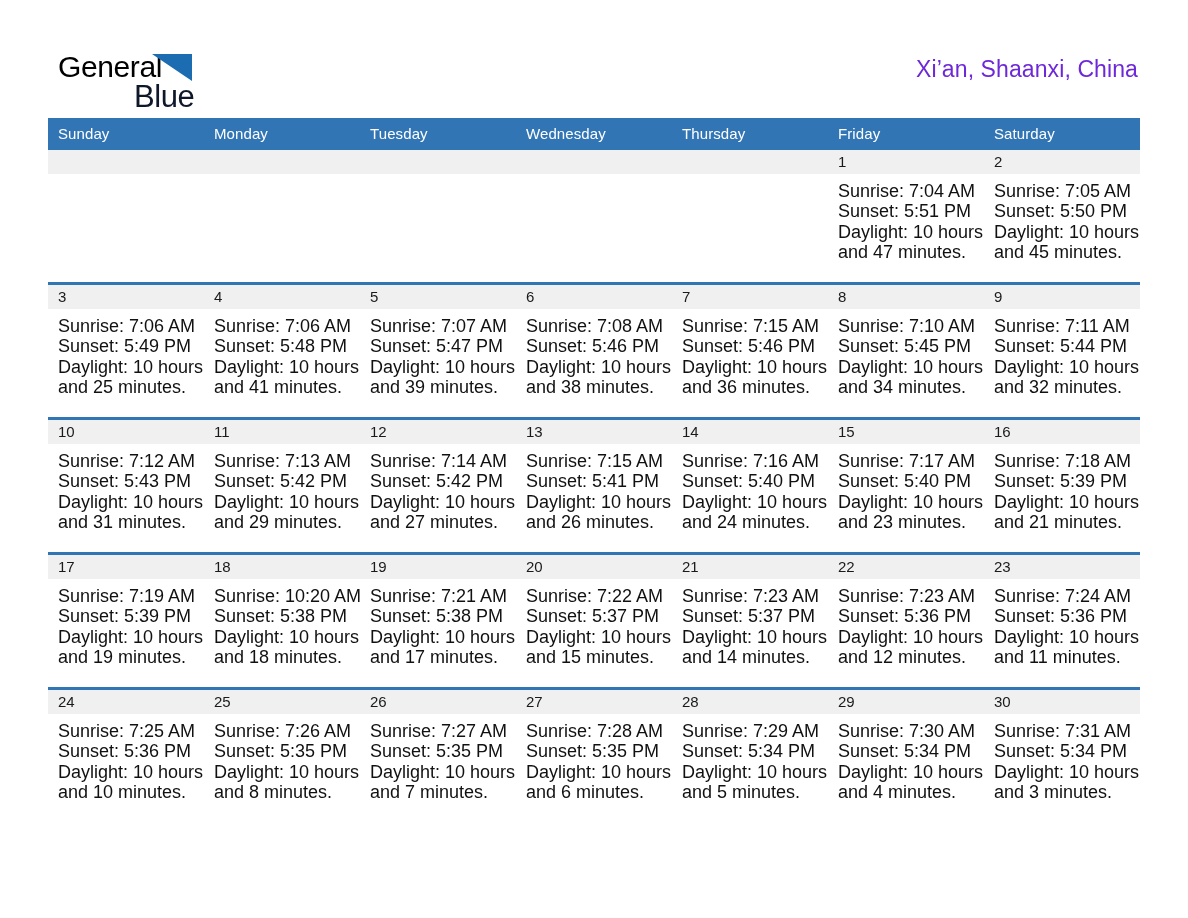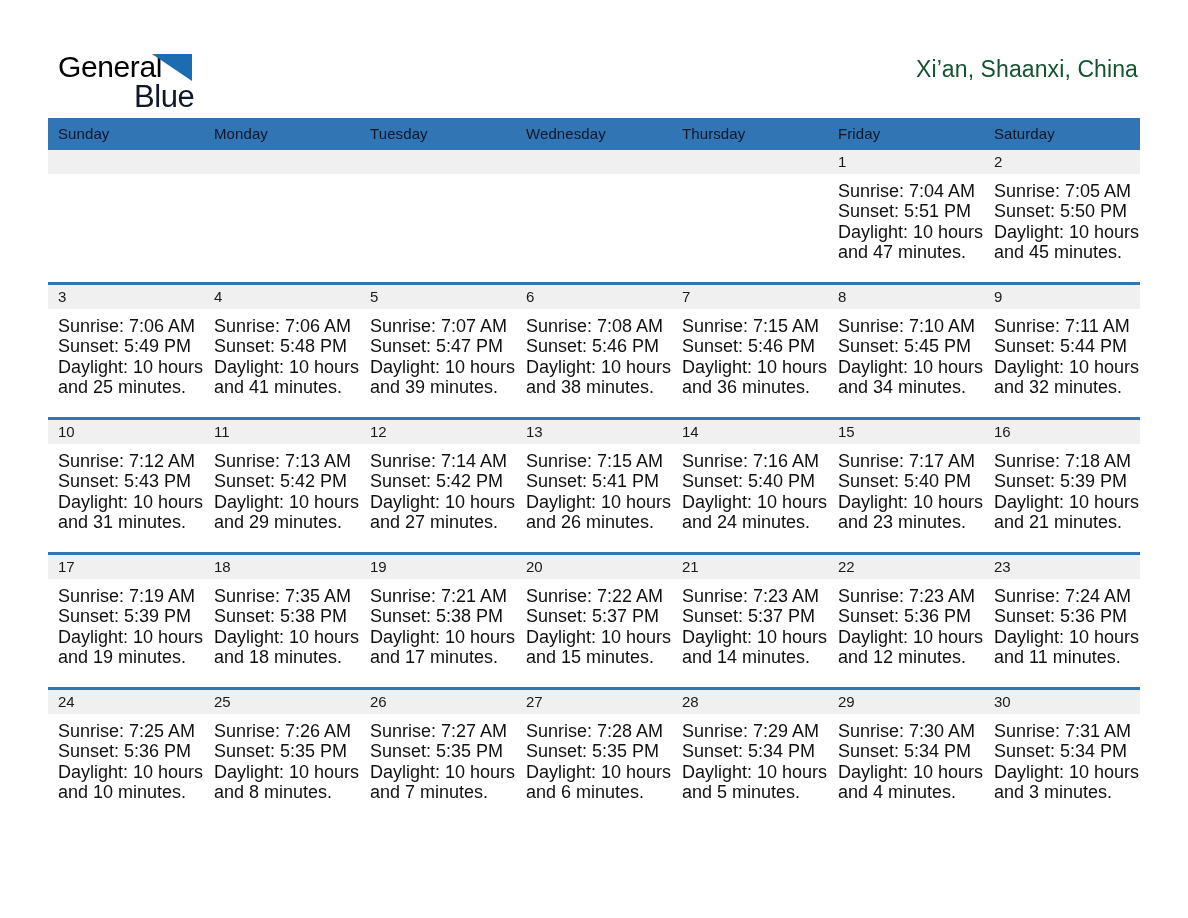--- a/index.html
+++ b/index.html
@@ -77,37 +77,37 @@
     font-size: 38px;
     font-weight: normal;
     color: #1a1a1a;
     line-height: 1.05;
     letter-spacing: 0.2px;
     margin: 0;
   }
   .cal-subtitle {
     font-size: 23px;
     font-weight: normal;
-    color: #14532d;
+    color: #6d28d9;
     margin: 14px 0 0 0;
     line-height: 1;
     letter-spacing: 0.1px;
   }
 
   
   .calendar {
     width: 1092px;
     margin-top: 10px;
     border-collapse: collapse;
     table-layout: fixed;
   }
 
   .dow-row th {
     background: #3175b4;
-    color: #0f172a;
+    color: #ffffff;
     font-size: 15px;
     font-weight: normal;
     text-align: left;
     padding: 7px 0 8px 10px;
     height: 16px;
     letter-spacing: 0.1px;
   }
 
   .week-row td {
     vertical-align: top;
@@ -350,21 +350,21 @@
             <div class="cell-body">
               <div>Sunrise: 7:19 AM</div>
               <div>Sunset: 5:39 PM</div>
               <div>Daylight: 10 hours</div>
               <div>and 19 minutes.</div>
             </div>
           </td>
           <td>
             <div class="daynum-bar">18</div>
             <div class="cell-body">
-              <div>Sunrise: 7:35 AM</div>
+              <div>Sunrise: 10:20 AM</div>
               <div>Sunset: 5:38 PM</div>
               <div>Daylight: 10 hours</div>
               <div>and 18 minutes.</div>
             </div>
           </td>
           <td>
             <div class="daynum-bar">19</div>
             <div class="cell-body">
               <div>Sunrise: 7:21 AM</div>
               <div>Sunset: 5:38 PM</div>

